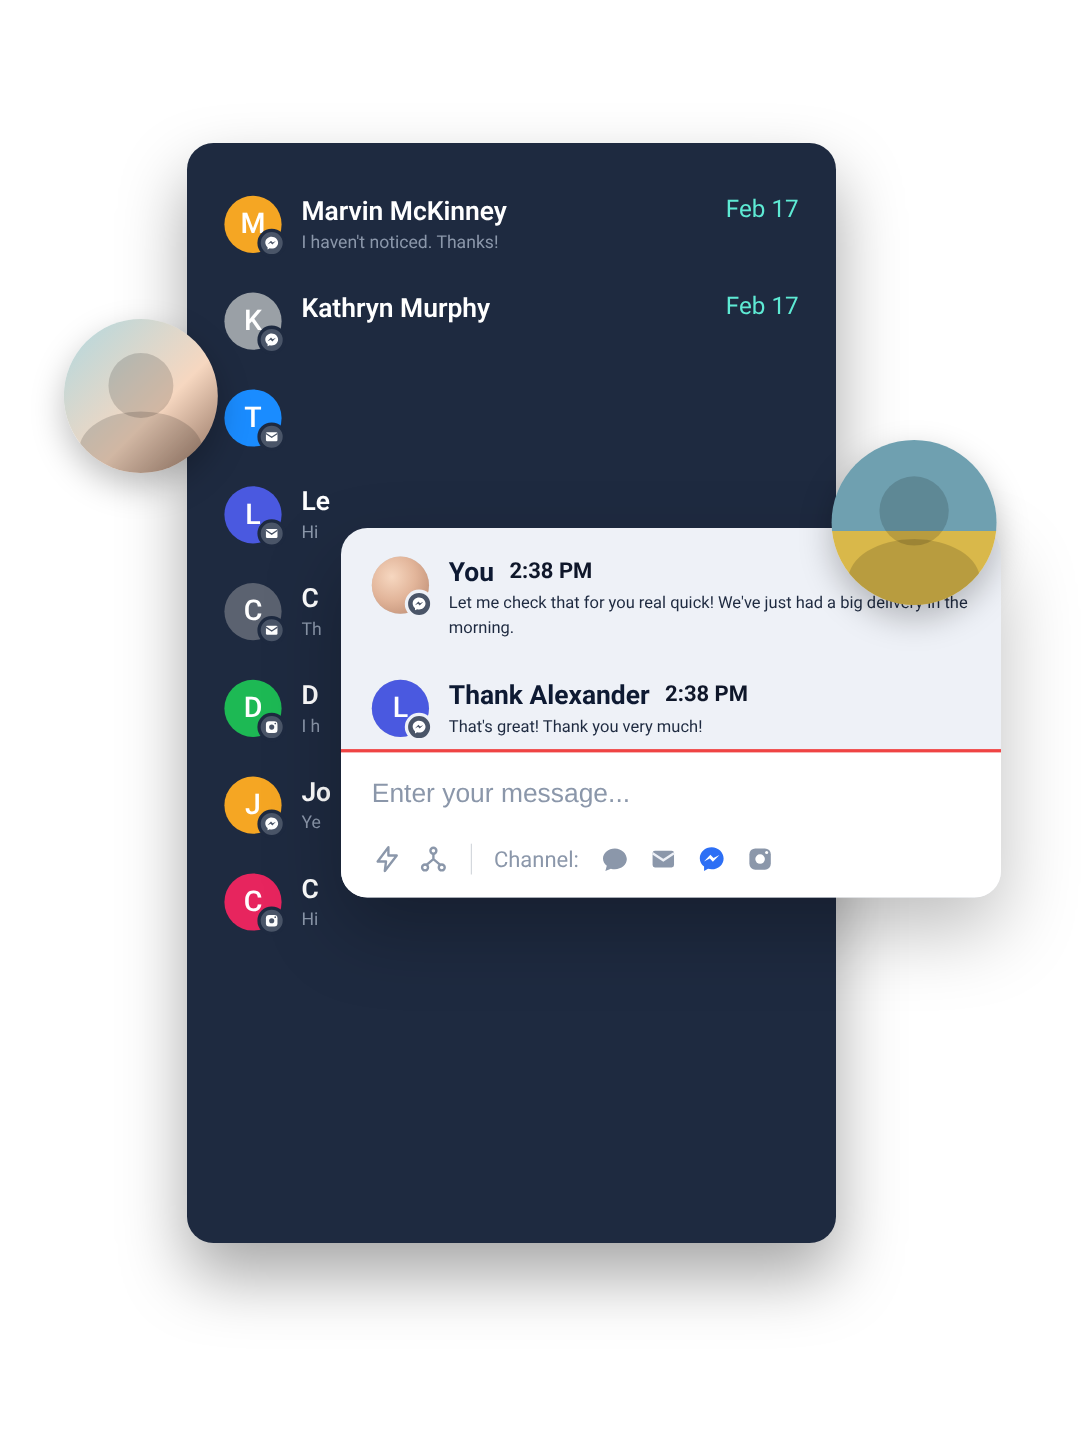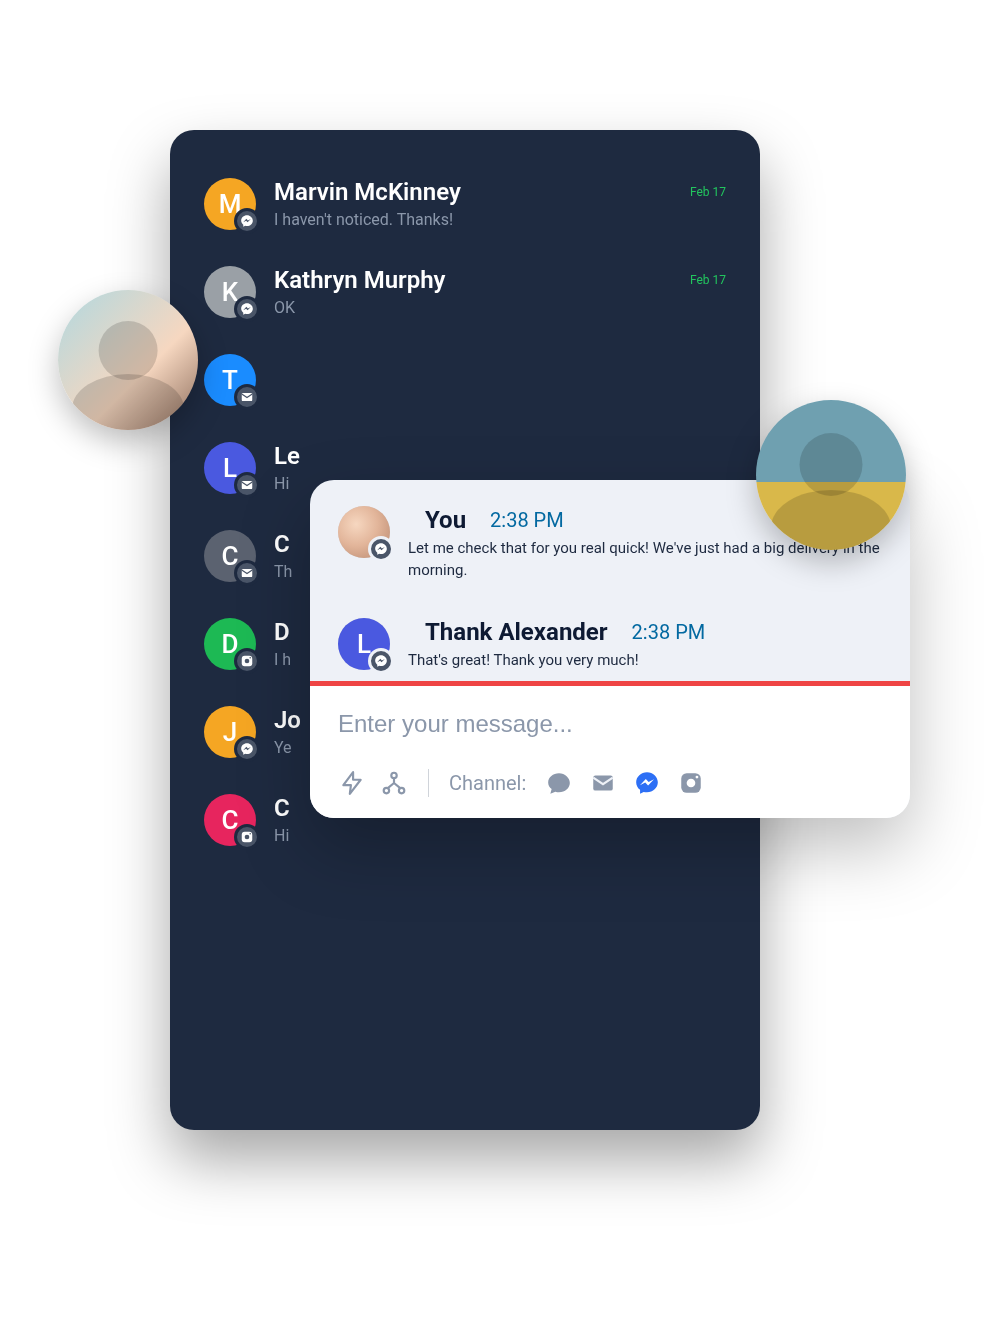--- a/index.html
+++ b/index.html
@@ -59,34 +59,34 @@
     display: flex;
     align-items: center;
     justify-content: center;
   }
   .badge svg { width: 14px; height: 14px; fill: #fff; }
 
   .conv-body { flex: 1; min-width: 0; }
   .conv-top {
     display: flex;
     justify-content: space-between;
-    align-items: center;
+    align-items: flex-start;
     gap: 10px;
   }
   .conv-name {
     color: #fff;
     font-size: 24px;
     font-weight: 600;
     white-space: nowrap;
     overflow: hidden;
     text-overflow: ellipsis;
   }
   .conv-date {
-    color: #22c55e;
-    font-size: 12px;
+    color: #5eead4;
+    font-size: 22px;
     flex-shrink: 0;
   }
   .conv-preview {
     color: #8b97aa;
     font-size: 16px;
     margin-top: 4px;
     white-space: nowrap;
     overflow: hidden;
     text-overflow: ellipsis;
   }
@@ -124,44 +124,44 @@
     border-radius: 50%;
     background: radial-gradient(circle at 35% 35%, #f6d7c0 0%, #e2b59a 45%, #b5846b 100%);
   }
   .msg-avatar .badge {
     border: 3px solid #eef1f7;
   }
 
   .msg-body { flex: 1; }
   .msg-header {
     display: flex;
-    align-items: center;
-    gap: 24px;
+    align-items: flex-start;
+    gap: 14px;
     margin-bottom: 4px;
-    margin-left: 17px;
   }
   .msg-sender {
     font-size: 24px;
     font-weight: 700;
     color: #0e1a33;
   }
   .msg-time {
     font-size: 20px;
-    color: #0369a1;
+    color: #0f172a;
+    font-weight: bold;
   }
   .msg-text {
     font-size: 15px;
     line-height: 1.45;
     color: #1e2a40;
   }
   .msg-text p { margin-bottom: 20px; }
   .msg-text p:last-child { margin-bottom: 0; }
 
   .composer {
-    border-top: 5px solid #ef4444;
+    border-top: 3px solid #ef4444;
     background: #fff;
     padding: 24px 28px 20px 28px;
   }
   .composer-input {
     width: 100%;
     border: none;
     outline: none;
     font-size: 24px;
     color: #1e2a40;
     background: transparent;
@@ -277,21 +277,20 @@
             <svg viewBox="0 0 24 24">
               <path d="M12 2C6.5 2 2 6.1 2 11.2c0 2.9 1.4 5.4 3.6 7.1V22l3.3-1.8c1 .3 2 .4 3.1.4 5.5 0 10-4.1 10-9.2S17.5 2 12 2zm1 12.3l-2.6-2.7L5.5 14l5.4-5.7 2.6 2.7L18.5 8.6 13 14.3z"></path>
             </svg>
           </div>
     </div>
     <div class="conv-body">
       <div class="conv-top">
         <div class="conv-name">Kathryn Murphy</div>
         <div class="conv-date">Feb 17</div>
       </div>
-      <div class="conv-preview">OK</div>
     </div>
       </div>
       <div class="conv-item">
     <div class="avatar-wrap">
       <div class="avatar c-blue">T</div>
       <div class="badge">
             <svg viewBox="0 0 24 24">
               <rect x="3" y="5" width="18" height="14" rx="2"></rect>
               <path d="M3 7l9 6 9-6" fill="none" stroke="#4a5568" stroke-width="2"></path>
             </svg>

